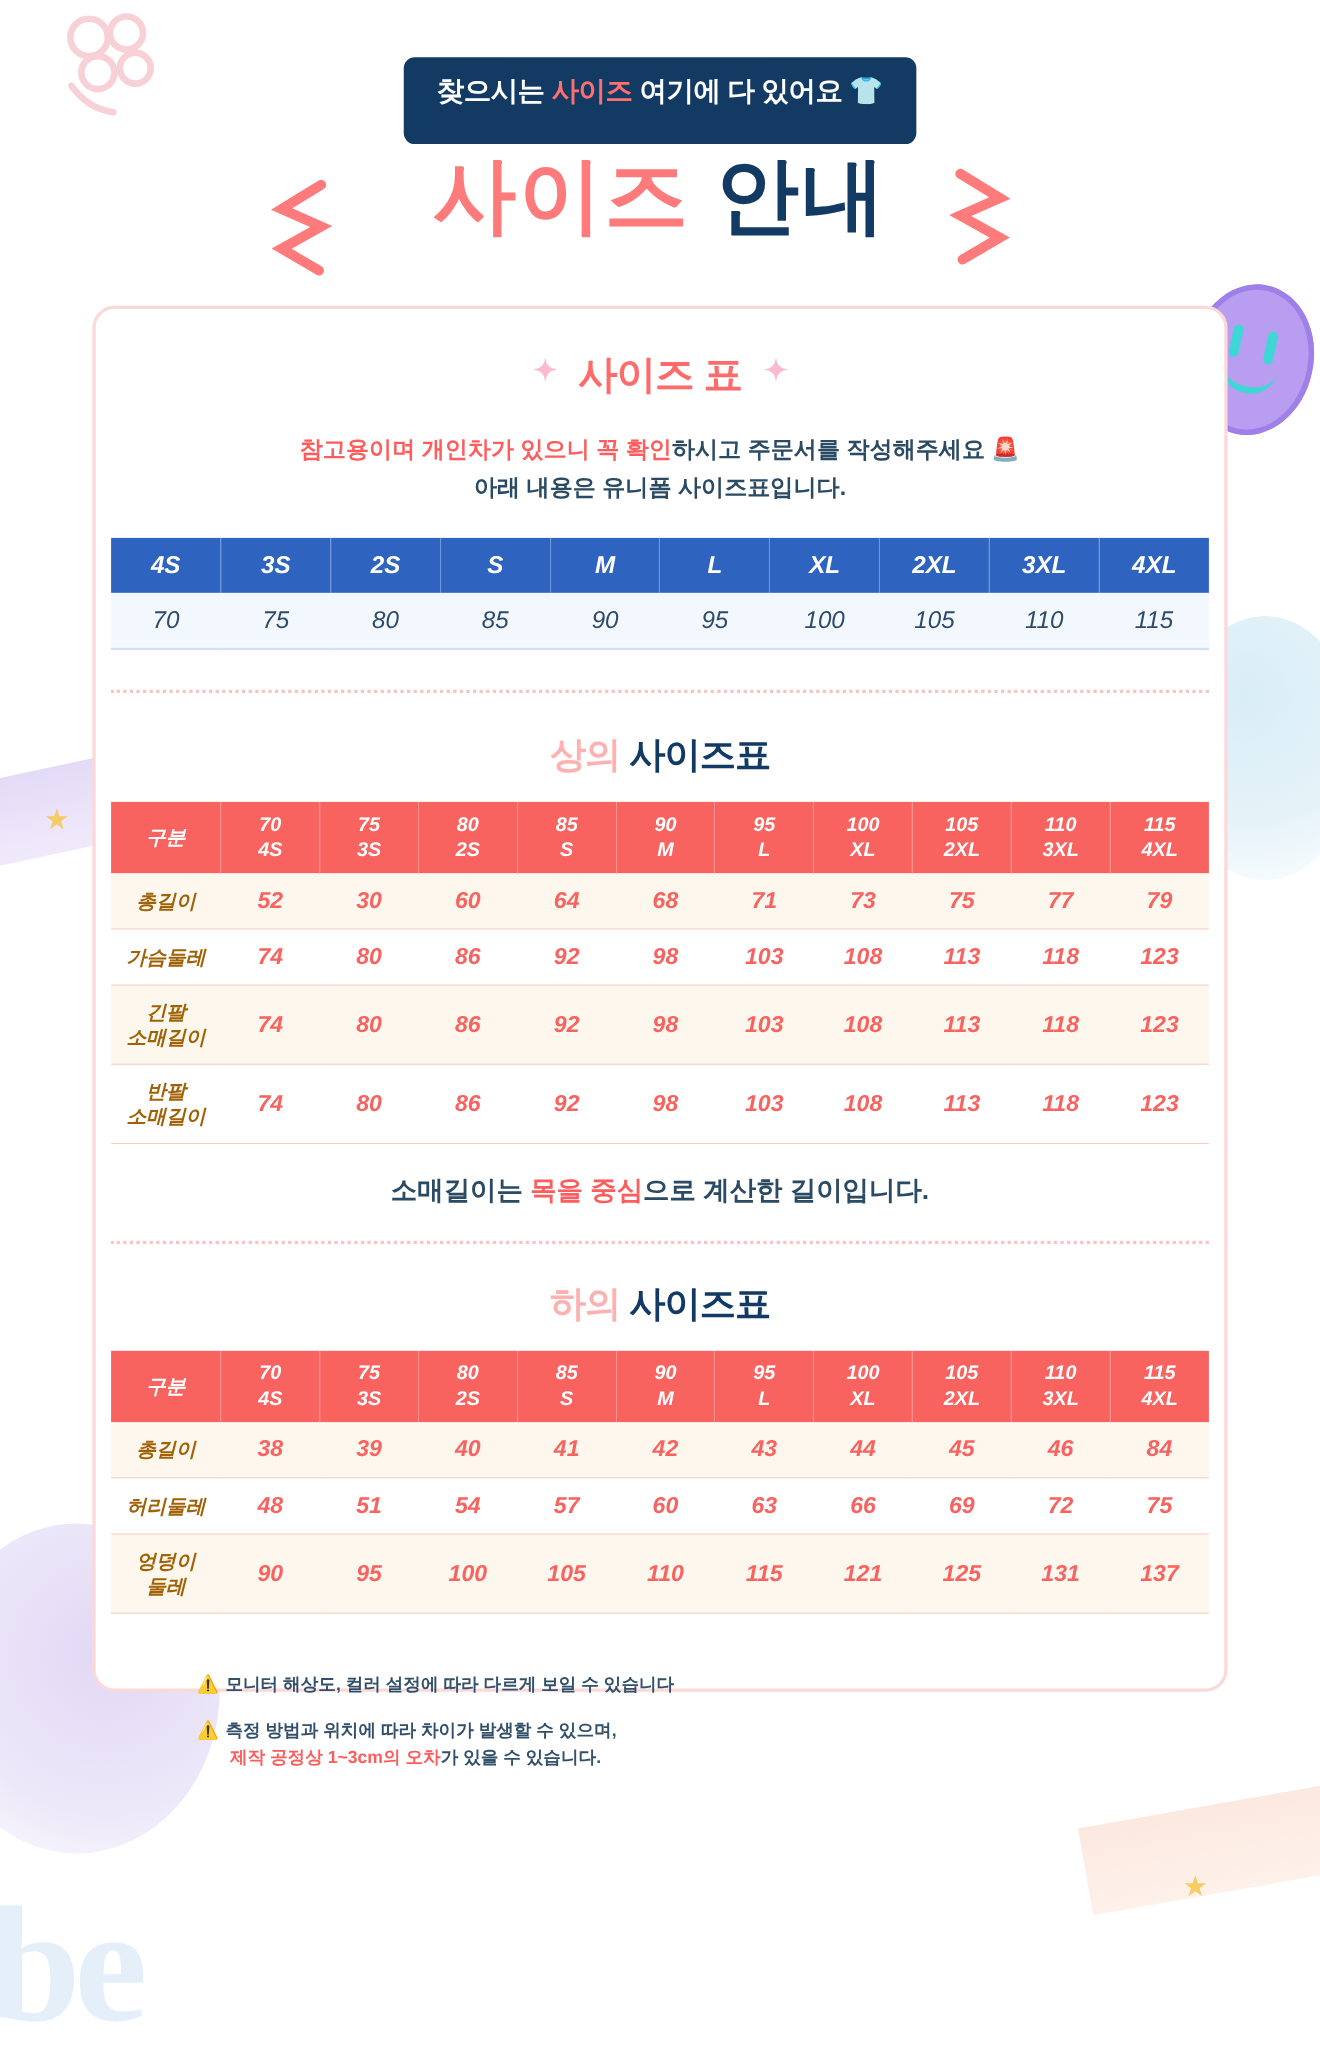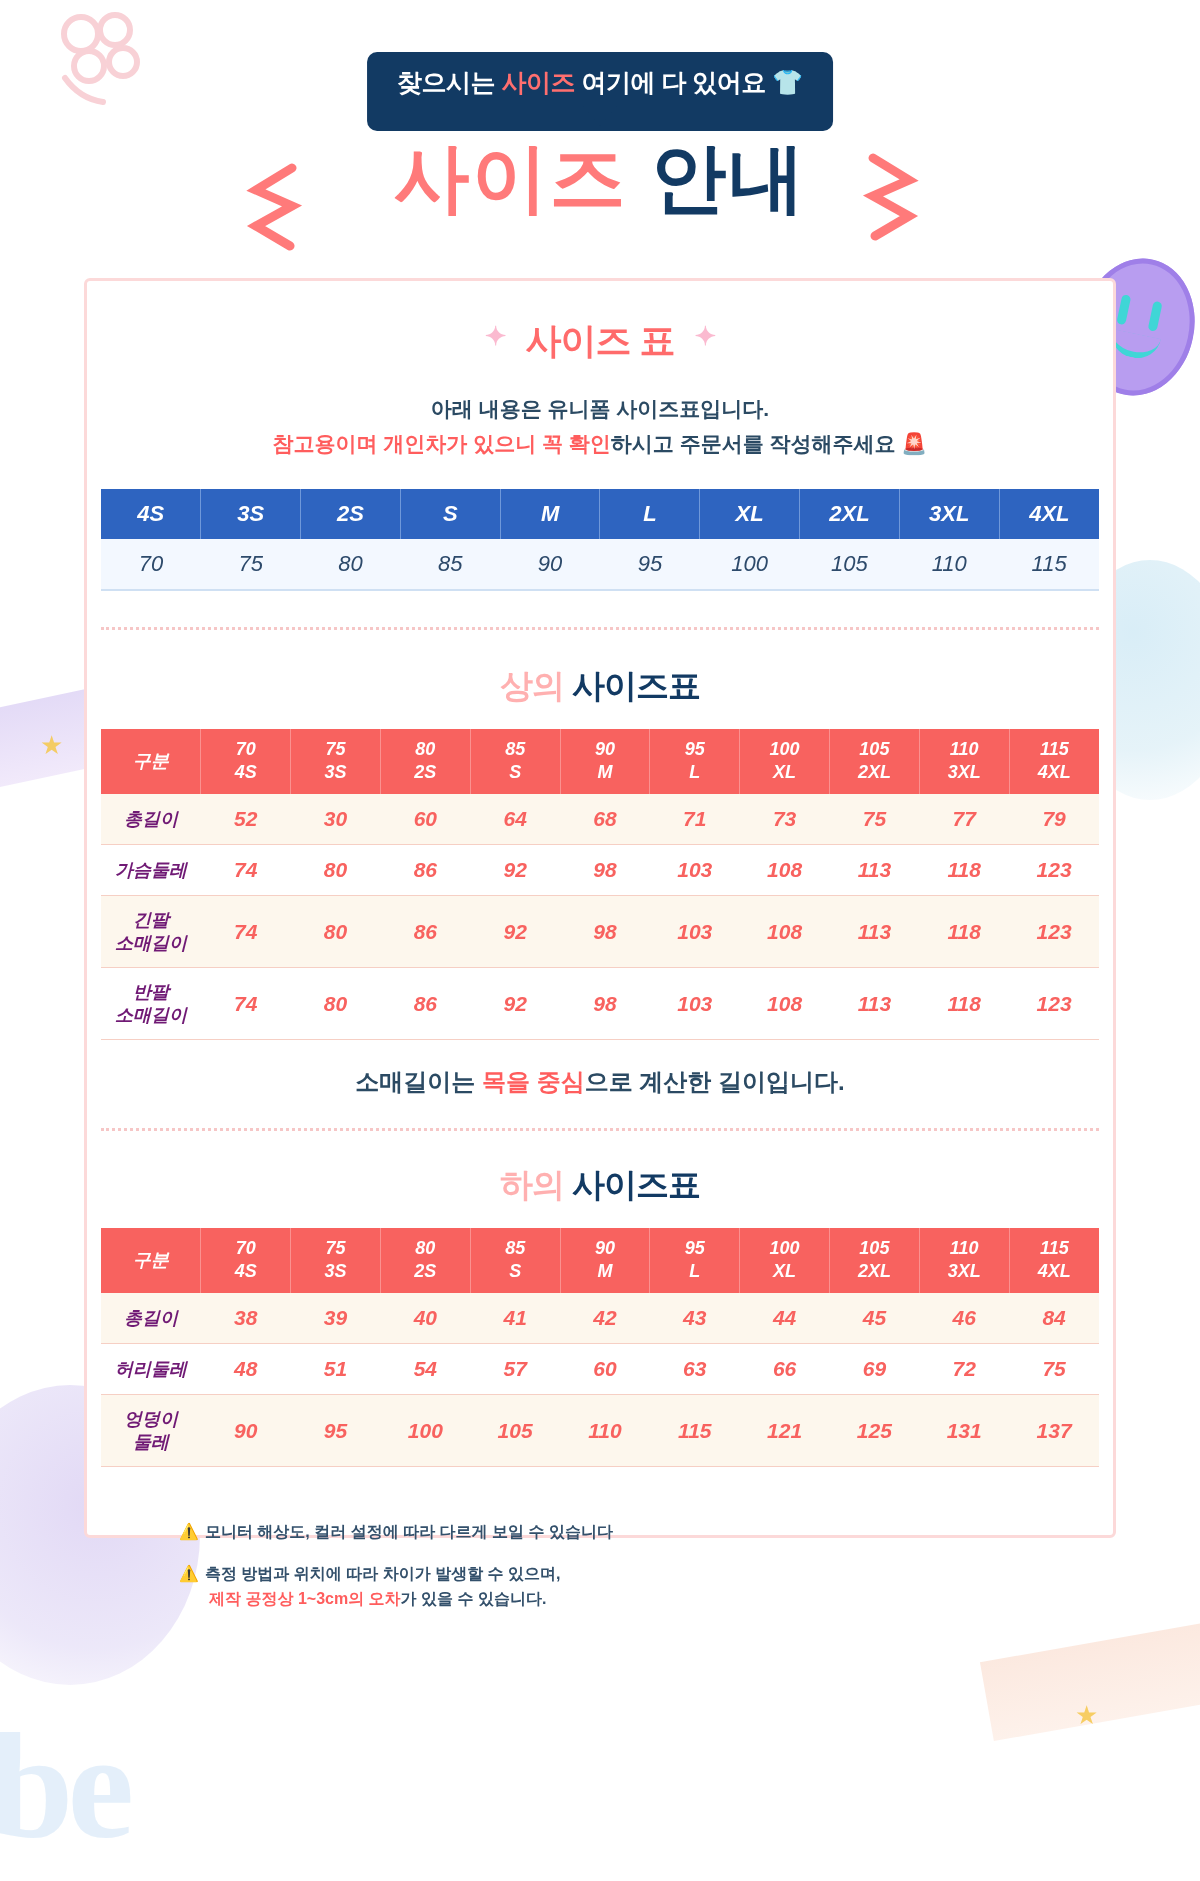--- a/index.html
+++ b/index.html
@@ -57,21 +57,21 @@
   .main-title {
     position: absolute; top: 128px; left: 0; width: 1200px; text-align: center;
     font-size: 76px; font-weight: 800; letter-spacing: 2px;
   }
   .main-title .a { color: #ff7a7a; }
   .main-title .b { color: #123a63; }
 
   
   .card {
     position: absolute; top: 278px; left: 84px; width: 1032px; height: 1260px;
-    background: #ffffff; border: 3px solid #fcd9d9; border-radius: 6px;
+    background: #ffffff; border: 3px solid #fcd9d9; border-radius: 20px;
   }
   .smiley {
     position: absolute; top: 258px; left: 1082px; width: 112px; height: 138px;
     background: #b89df0; border-radius: 50%; transform: rotate(12deg);
     box-shadow: inset 0 0 0 5px #9f7fe8;
   }
   .smiley .eye { position: absolute; width: 9px; height: 30px; background: #3fd6d6; border-radius: 5px; top: 40px;}
   .smiley .eye.l { left: 34px; } .smiley .eye.r { left: 66px; }
   .smiley .mouth { position:absolute; left: 31px; top: 76px; width: 50px; height: 24px;
                    border-bottom: 6px solid #3fd6d6; border-radius: 0 0 40px 40px; }
@@ -98,21 +98,21 @@
   .sz-head th {
     background: #f8625f; color: #fff; font-size: 18px; font-weight: 800; padding: 9px 0 11px;
     border-right: 1px solid #fb918f; text-align: center; line-height: 1.25;
   }
   .sz-head th:last-child { border-right: none; }
   .sz-head th .n { display: block; font-weight: 700; }
   .sz-body td {
     font-size: 21px; font-weight: 700; color: #f8625f; text-align: center;
     padding: 13px 0; background: #fdf7ed; border-bottom: 1px solid #f6cfc4;
   }
-  .sz-body td.lbl { color: #701a75; font-weight: 700; font-size: 18px; background: #fdf7ed; line-height:1.25;}
+  .sz-body td.lbl { color: #a16207; font-weight: 700; font-size: 18px; background: #fdf7ed; line-height:1.25;}
   .sz-body tr:nth-child(even) td { background: #ffffff; }
 
   .note-center { text-align: center; font-size: 24px; color: #2b4a63; font-weight: 600; }
   .note-center .red { color: #ff5d5d; }
 
   .dotted { border-top: 3px dotted #f6c6c6; height: 0; }
 
   .foot-line { font-size: 16px; color: #33506b; font-weight: 600; line-height: 1.6; }
   .foot-line .warn { color: #f5a623; margin-right: 6px; }
   .foot-line .red { color: #ff5d5d; font-weight: 700; }
@@ -166,24 +166,24 @@
       <div class="mouth"></div>
   </div>
 
   <div class="card">
 
     <div class="sec-title" style="margin-top:36px;">
       <span class="spark">✦</span><span>사이즈 표</span><span class="spark">✦</span>
     </div>
 
     <div class="lead" style="margin-top:26px;">
-      <div>아래 내용은 유니폼 사이즈표입니다.</div>
       <div>
         <span class="red">참고용이며 개인차가 있으니 꼭 확인</span><span>하시고 주문서를 작성해주세요 </span><span>🚨</span>
       </div>
+      <div>아래 내용은 유니폼 사이즈표입니다.</div>
     </div>
 
     <div style="margin:28px 14px 0;">
       <table class="tbl">
         <thead>
             <tr class="base-head" id="baseHead">
               <th>4S</th>
               <th>3S</th>
               <th>2S</th>
               <th>S</th>

